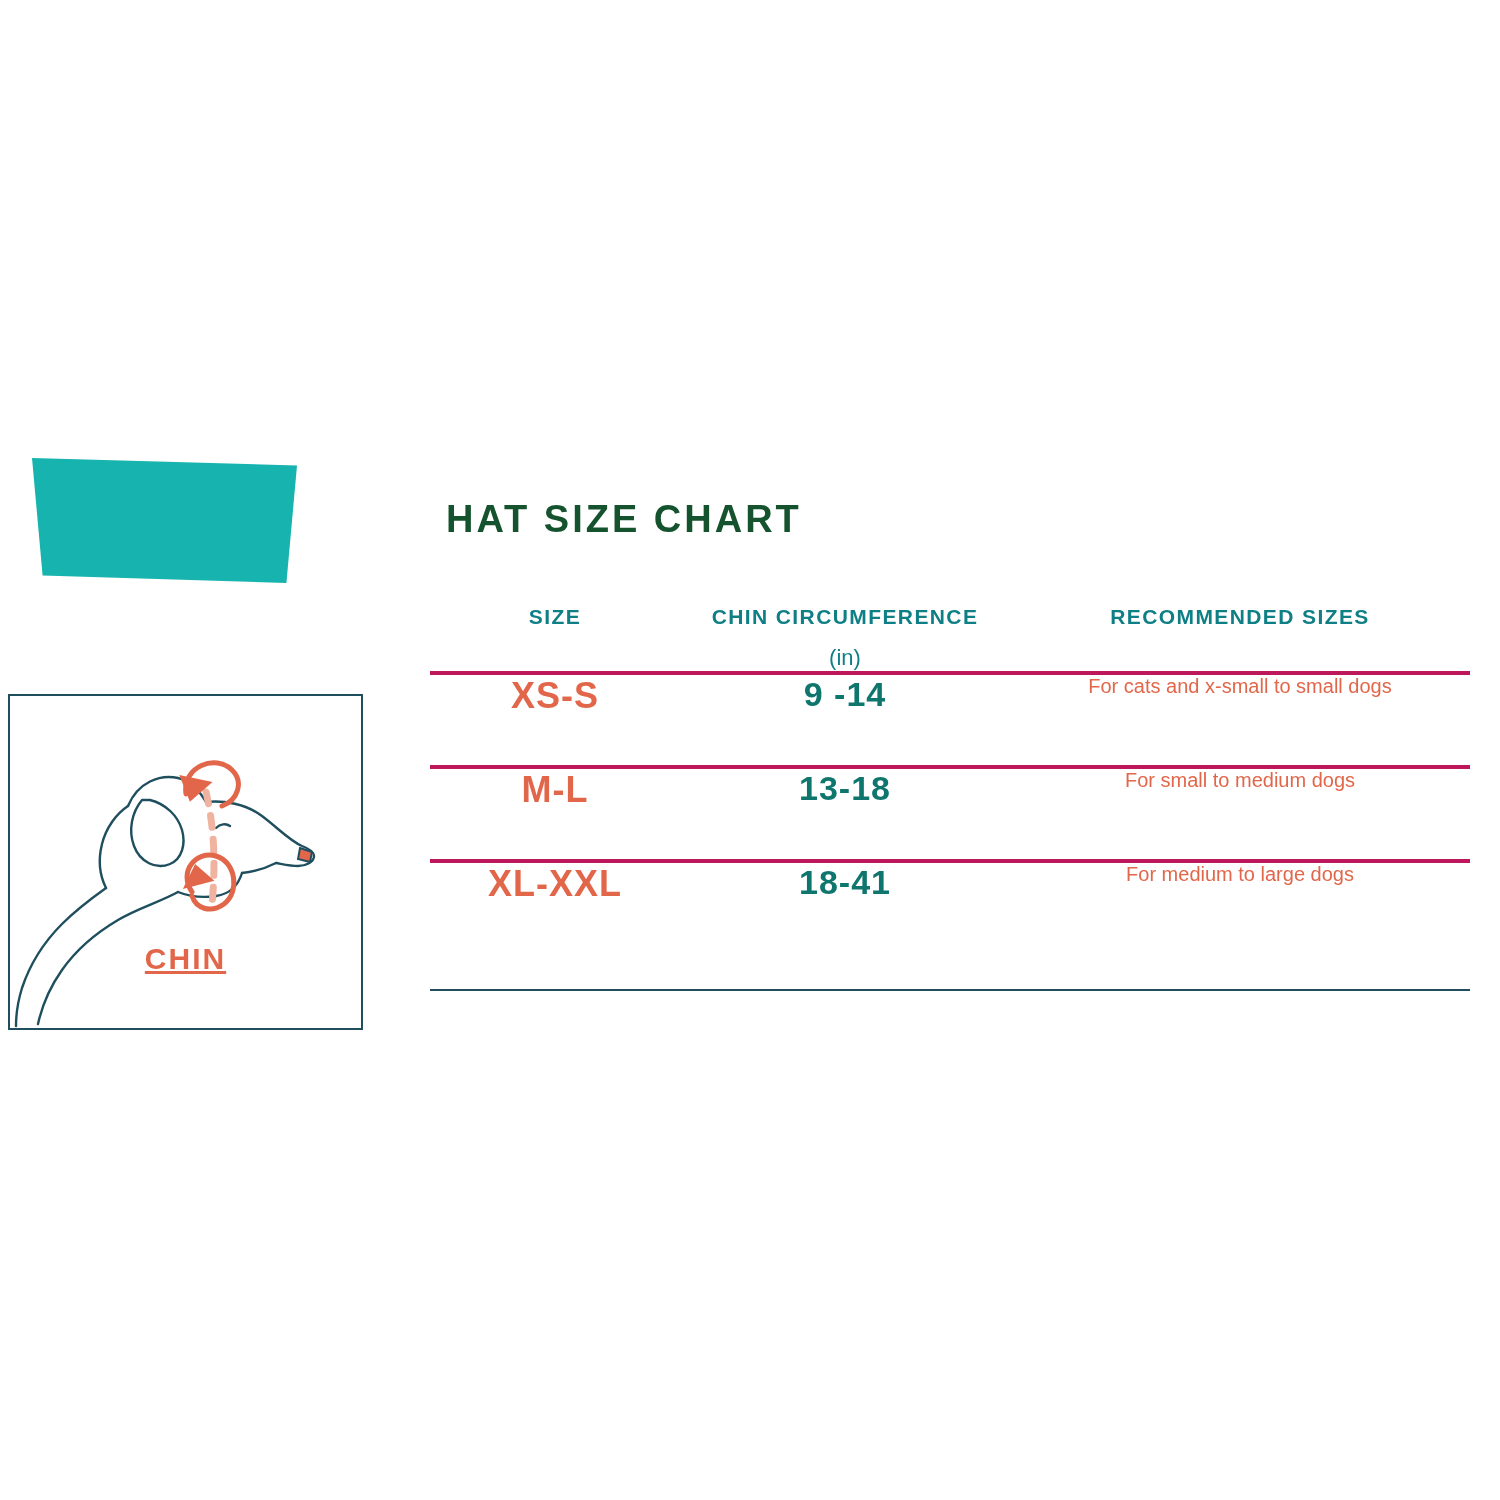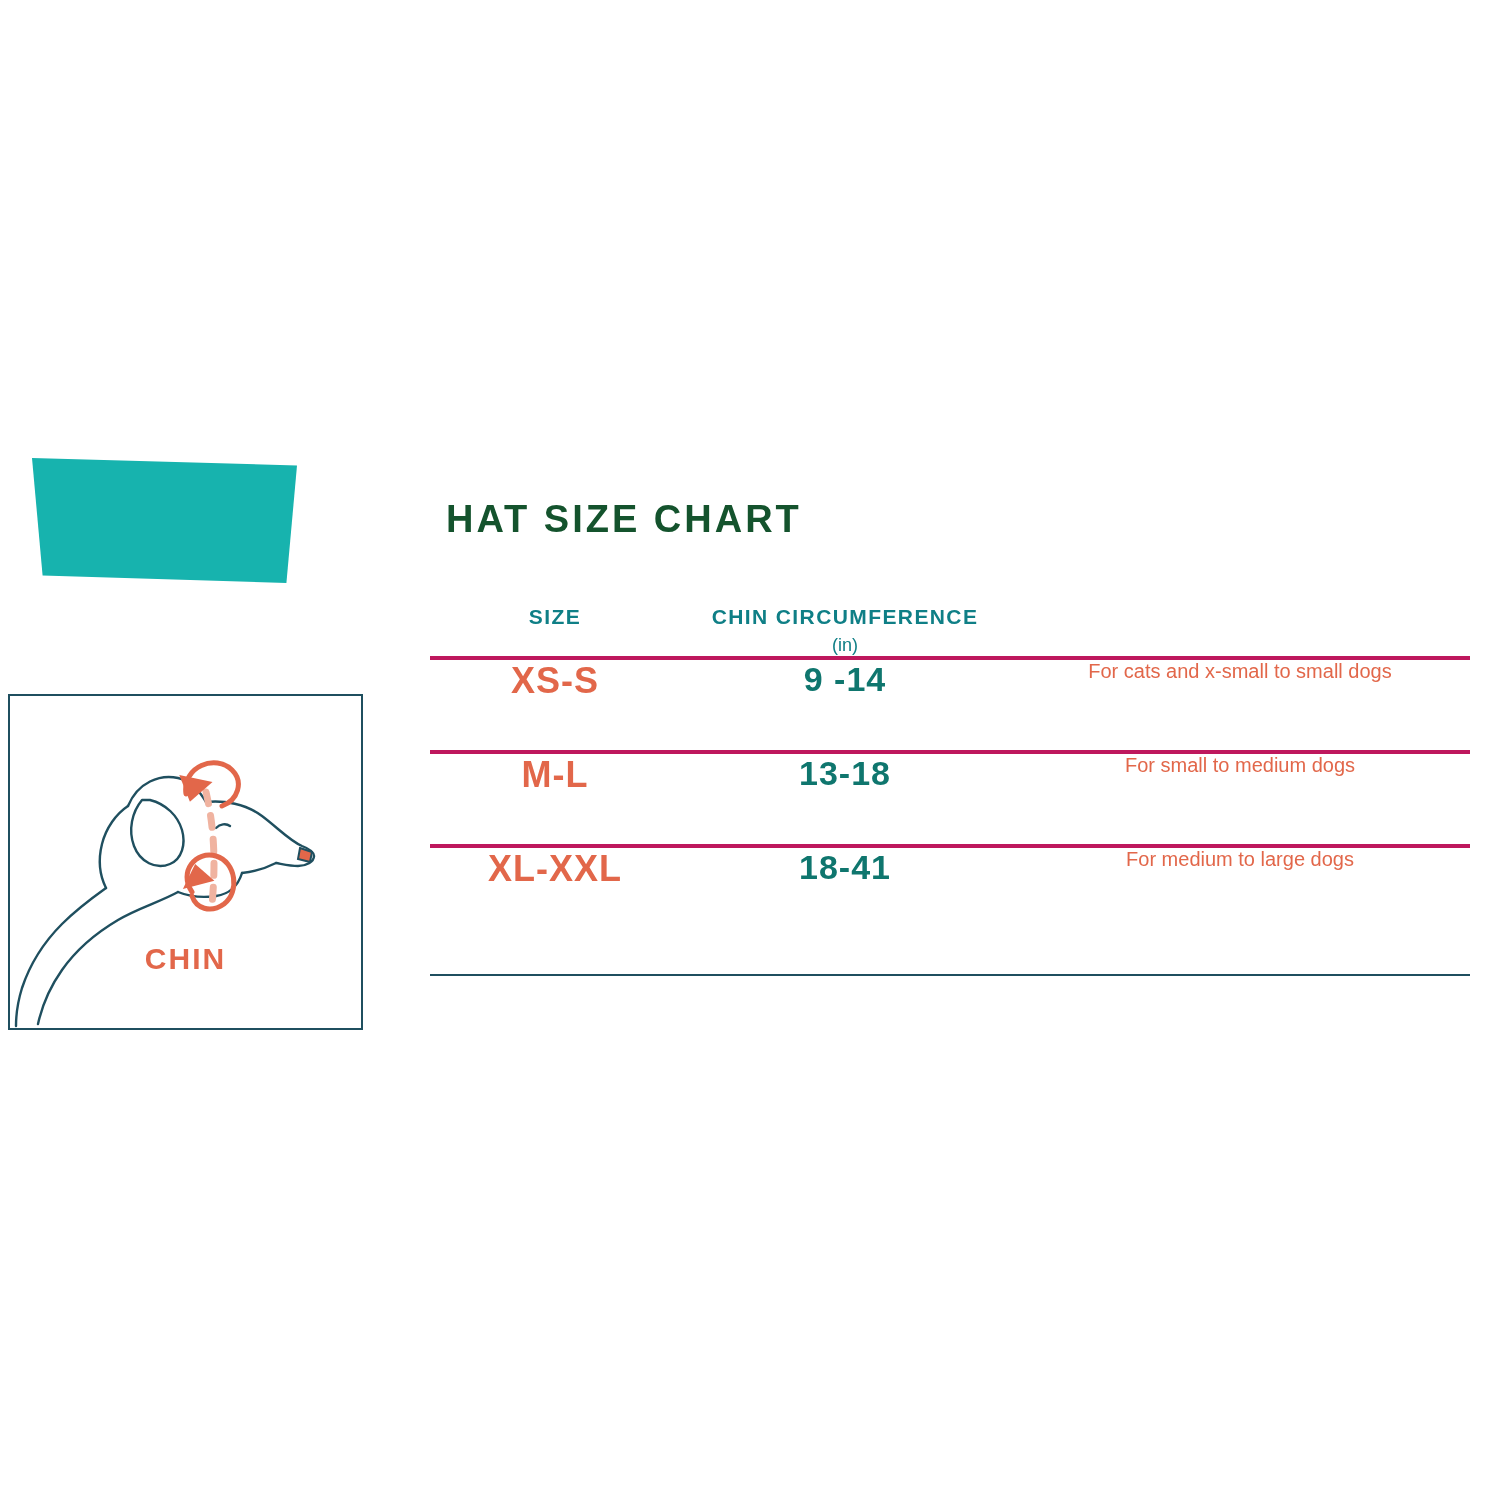--- a/index.html
+++ b/index.html
@@ -73,20 +73,21 @@
   .chin-label {
     position: absolute;
     left: 0;
     right: 0;
     bottom: 52px;
     text-align: center;
     color: #e2674a;
     font-size: 30px;
     font-weight: bold;
     letter-spacing: 2px;
+    text-decoration: underline;
   }
 
   
   .chart-title {
     position: absolute;
     left: 446px;
     top: 498px;
     width: 1060px;
     text-align: left;
     color: #14532d;
@@ -109,23 +110,23 @@
     font-weight: bold;
     font-size: 21px;
     letter-spacing: 1.4px;
   }
   .col-size   { width: 250px; text-align: center; }
   .col-chin   { width: 330px; text-align: center; }
   .col-rec    { width: 460px; text-align: center; }
   .sub-unit {
     display: block;
     font-weight: normal;
-    font-size: 18px;
+    font-size: 22px;
     letter-spacing: 0;
-    margin-top: 6px;
+    margin-top: 16px;
   }
   .rowline {
     border-top: 2px solid #1f4f5f;
   }
   .trow {
     display: flex;
     align-items: flex-start;
     height: 90px;
     border-top: 4px solid #be185d;
   }
@@ -200,20 +201,21 @@
 <div class="chart-title">HAT SIZE CHART</div>
 
 <div class="table">
 
   <div class="thead">
     <div class="col-size">SIZE</div>
     <div class="col-chin">
       <span>CHIN CIRCUMFERENCE</span>
       <span class="sub-unit">(in)</span>
     </div>
+    <div class="col-rec">RECOMMENDED SIZES</div>
   </div>
 
   <div class="trow">
     <div class="cell-size">XS-S</div>
     <div class="cell-chin">9 -14</div>
     <div class="cell-rec">For cats and x-small to small dogs</div>
   </div>
 
   <div class="trow">
     <div class="cell-size">M-L</div>

